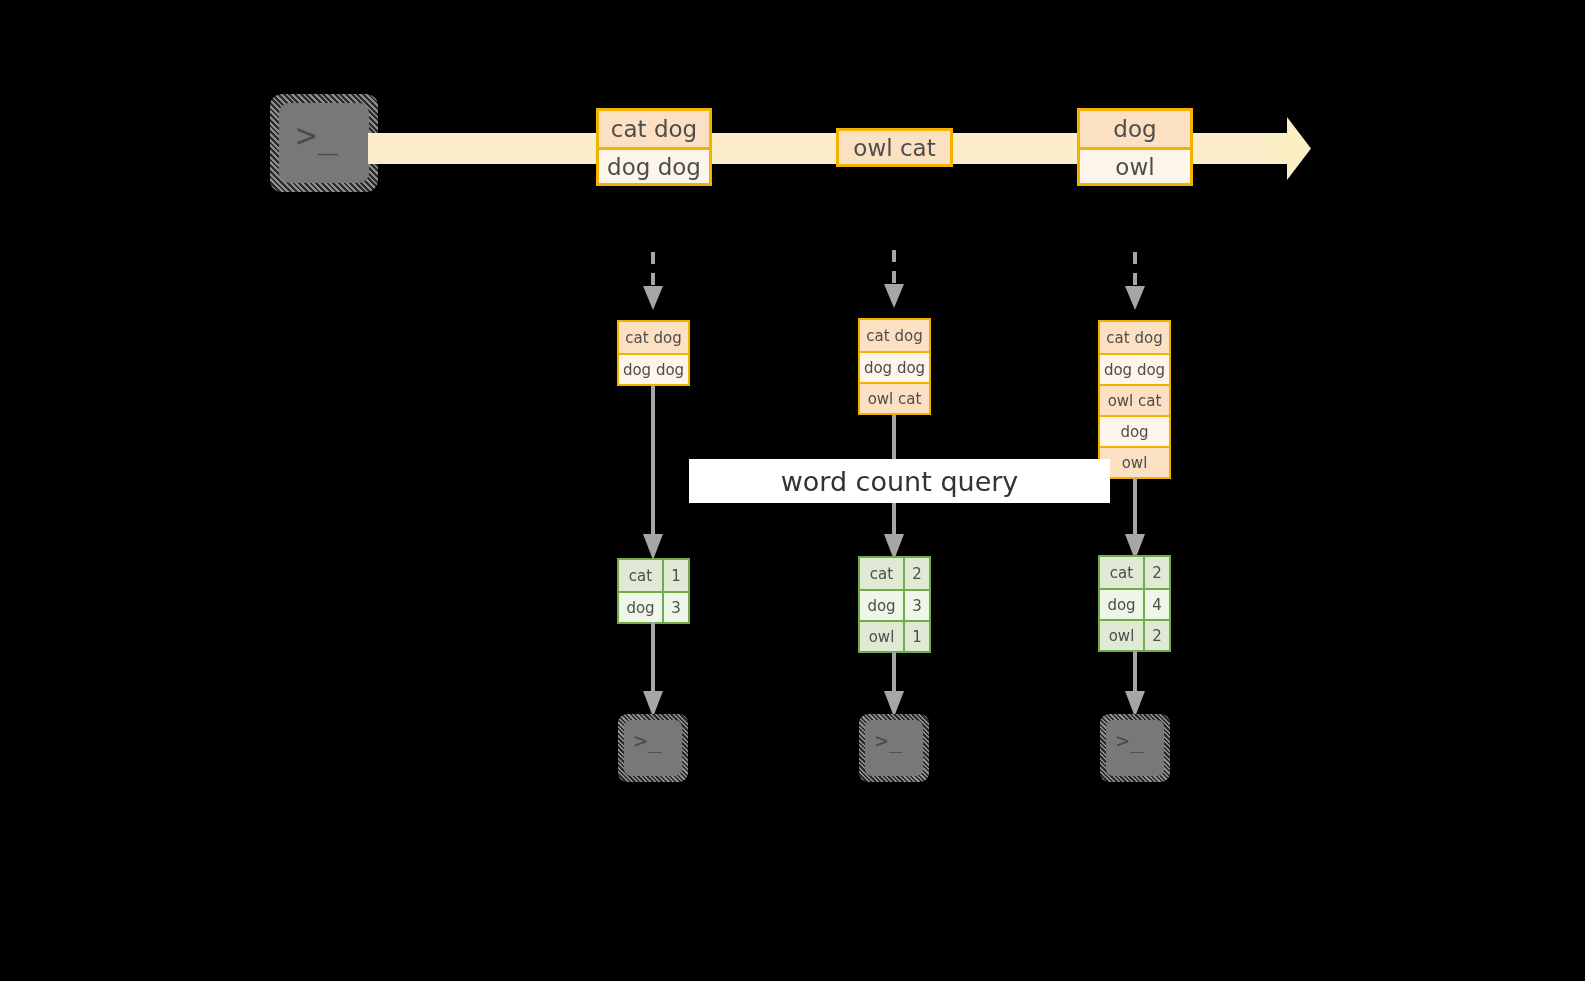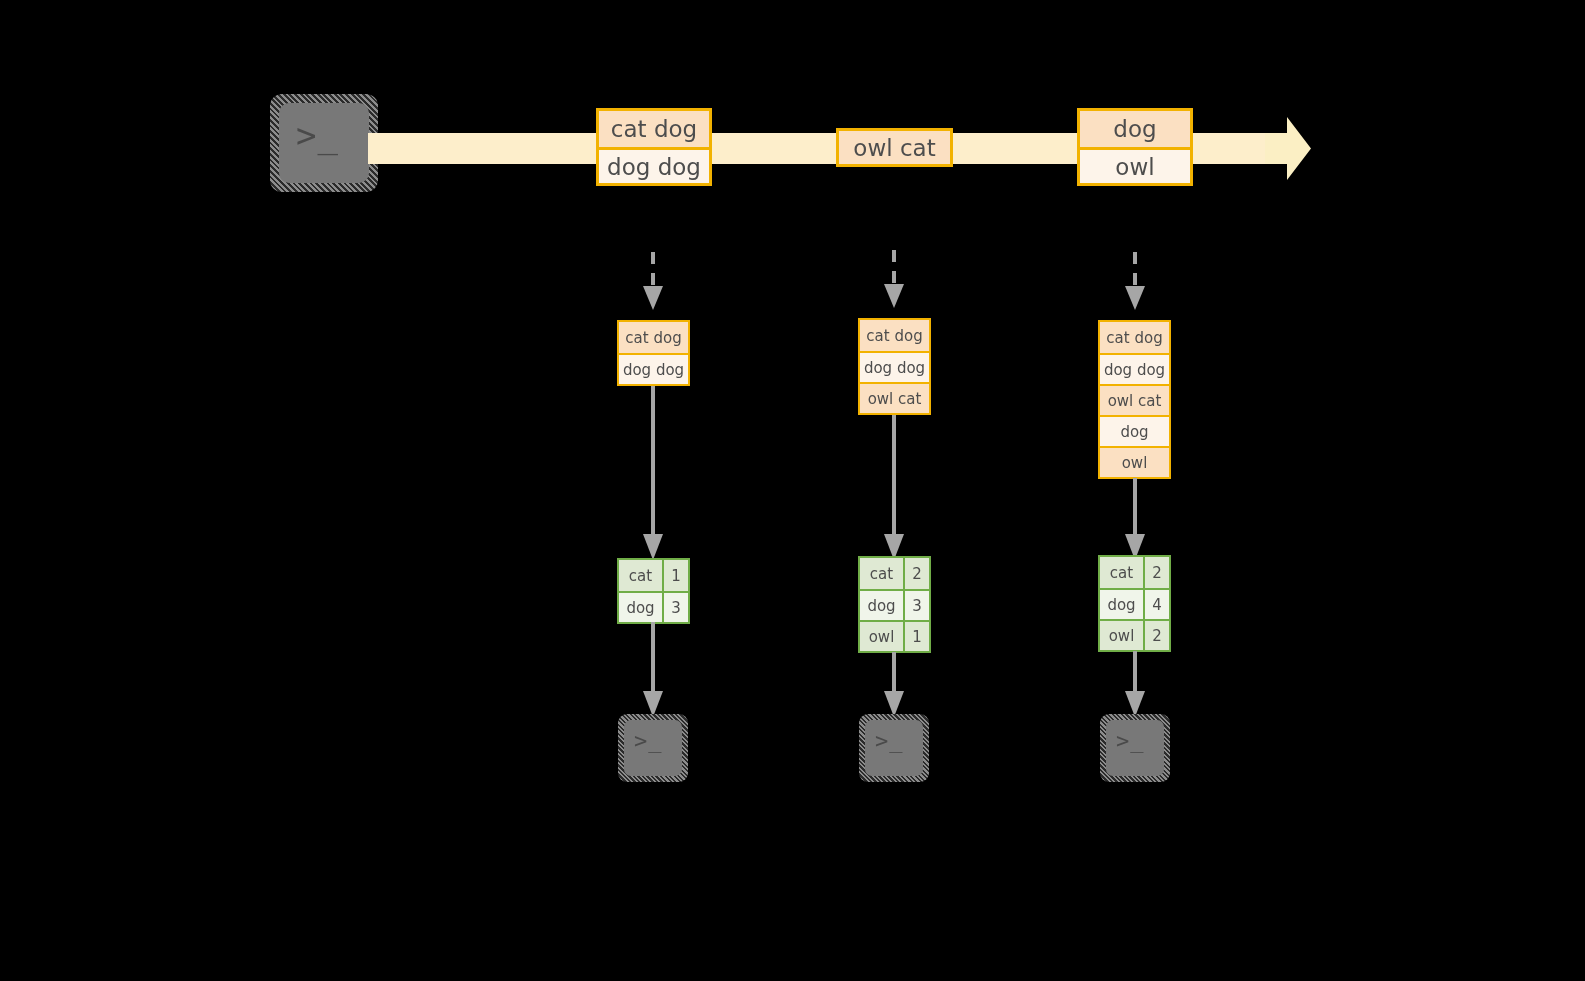--- a/index.html
+++ b/index.html
@@ -163,20 +163,23 @@
       <polygon points="12,145 2,119 22,119" fill="#A6A6A6"></polygon>
     </svg>
   </div>
   <div class="solid" style="left:1123px;top:478px;height:82px;">
     <svg width="24" height="82" viewBox="0 0 24 82">
       <line x1="12" y1="0" x2="12" y2="58" stroke="#A6A6A6" stroke-width="4"></line>
       <polygon points="12,82 2,56 22,56" fill="#A6A6A6"></polygon>
     </svg>
   </div>
 
+  <div id="banner">
+    <span class="label">word count query</span>
+  </div>
 
   <div class="res" style="left:617px;top:558px;width:73px;">
     <div class="row dark">
       <div class="c-word" style="width:45px;">cat</div>
       <div class="c-cnt" style="width:24px;">1</div>
     </div>
     <div class="row light">
       <div class="c-word" style="width:45px;">dog</div>
       <div class="c-cnt" style="width:24px;">3</div>
     </div>

